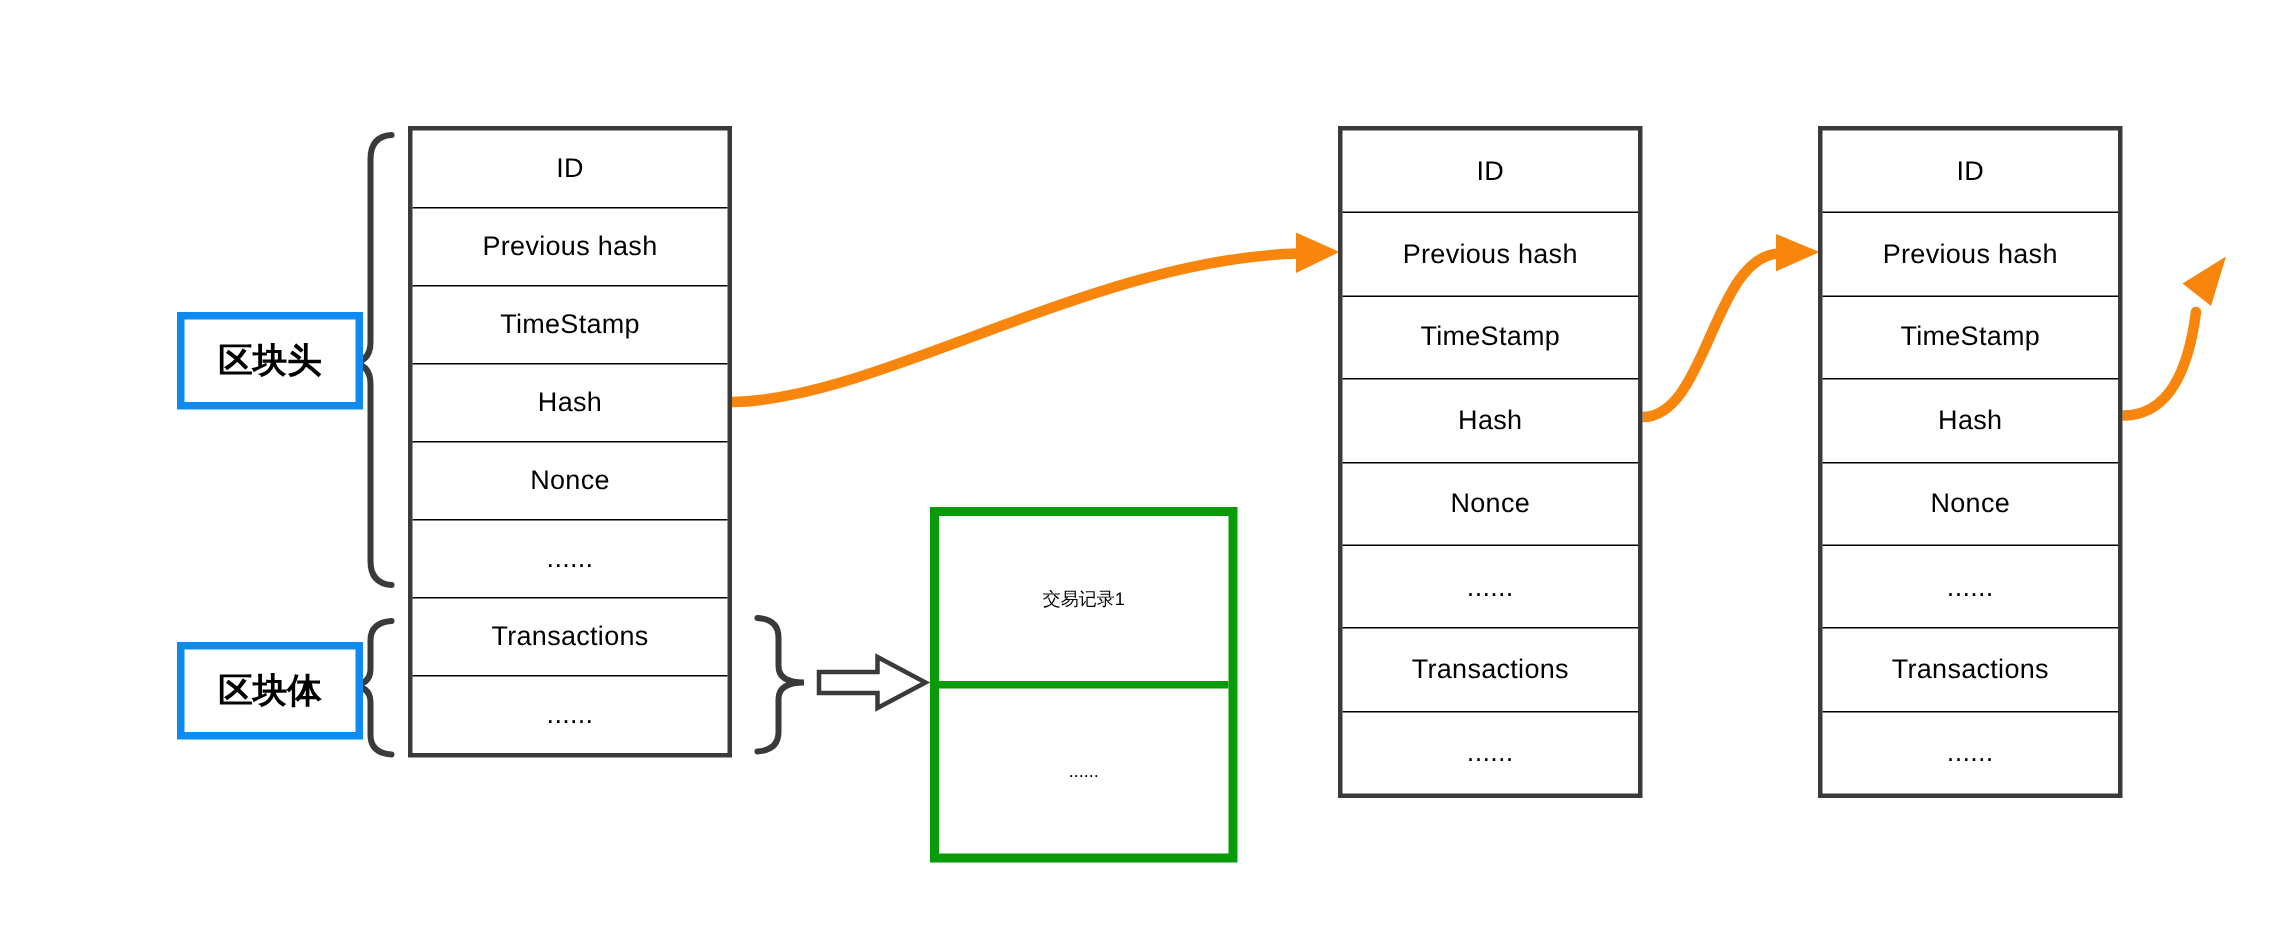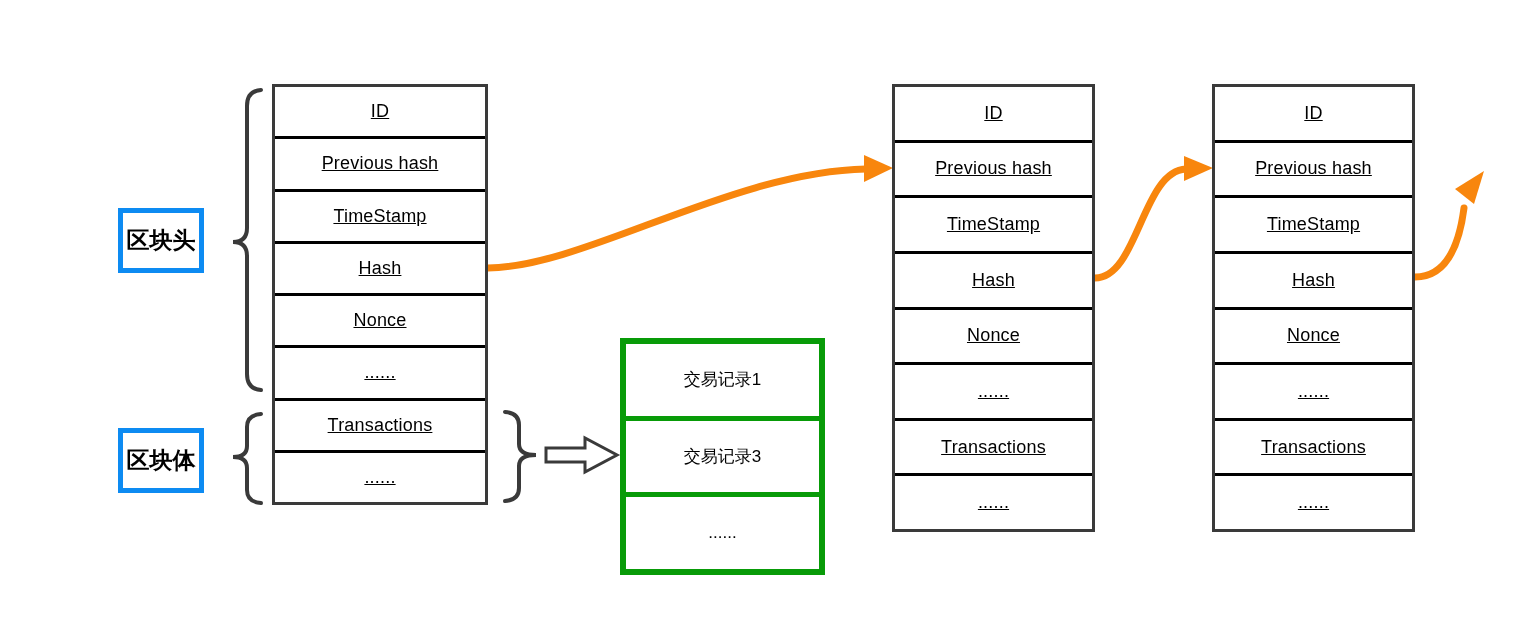--- a/index.html
+++ b/index.html
@@ -7,47 +7,47 @@
   body { font-family:"Liberation Sans","DejaVu Sans",sans-serif; }
   .canvas {
     position:relative; width:1520px; height:632px; background:#ffffff;
     overflow:hidden;
   }
   .overlay { position:absolute; left:0; top:0; width:1520px; height:632px; }
 
   
   .block {
     position:absolute; display:flex; flex-direction:column;
-    border:3px solid #3a3a3a; background:#ffffff;text-decoration:underline;
+    border:3px solid #3a3a3a; background:#ffffff;
   }
   .block-1 { left:272px; top:84px;  width:216px; height:421px; }
   .block-2 { left:892px; top:84px;  width:203px; height:448px; }
   .block-3 { left:1212px; top:84px; width:203px; height:448px; }
   .block > div {
     flex:1; display:flex; align-items:center; justify-content:center;
-    border-top:3px solid #000000; font-size:18px; color:#000;
+    border-top:1px solid #000000; font-size:18px; color:#000;
     letter-spacing:0.2px;
   }
   .block > div:first-of-type { border-top:none; }
 
   
   .txtable {
     position:absolute; left:620px; top:338px; width:205px; height:237px;
     display:flex; flex-direction:column;
     border:6px solid #089b08; background:#ffffff;
   }
   .txtable > div {
     flex:1; display:flex; align-items:center; justify-content:center;
-    border-top:5px solid #089b08; font-size:17px; color:#000;
+    border-top:5px solid #089b08; font-size:12px; color:#000;
   }
   .txtable > div:first-of-type { border-top:none; }
 
   
   .side-label {
-    position:absolute; width:86px; height:65px;
+    position:absolute; width:124px; height:65px;
     border:5px solid #0d8bf2; background:#ffffff;
     display:flex; align-items:center; justify-content:center;
     font-size:23px; font-weight:bold; color:#000;
   }
   .label-header { left:118px; top:208px; }
   .label-body   { left:118px; top:428px; }
 </style>
 </head>
 <body>
 
@@ -131,19 +131,18 @@
       <div>Transactions</div>
 
       <div>......</div>
     </div>
 
   <div class="txtable">
 
       <div>交易记录1</div>
 
 
-      <div>交易记录3</div>
 
       <div>......</div>
 
     </div>
 
 </div>
 
 </body></html>

